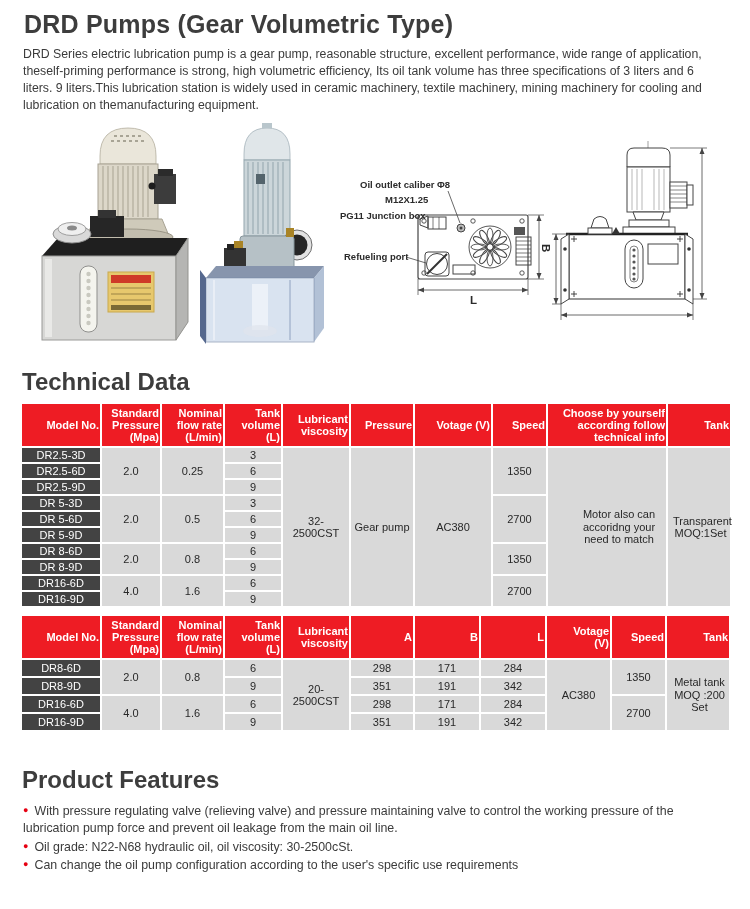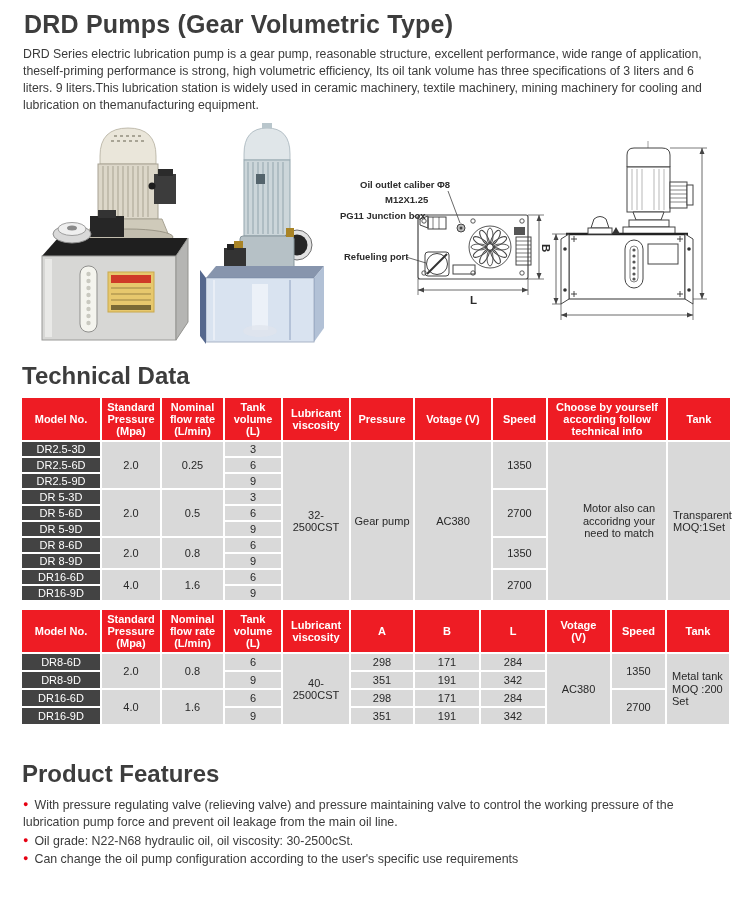--- a/index.html
+++ b/index.html
@@ -5,29 +5,29 @@
   html,body{margin:0;padding:0;background:#fff;}
   body{width:750px;height:909px;font-family:"Liberation Sans",sans-serif;color:#3a3a3a;}
   .page{position:relative;width:750px;height:909px;overflow:hidden;background:#fff;border-radius:13px;}
   h1.title{margin:0;padding:10px 0 0 24px;font-size:25px;font-weight:bold;color:var(--heading-text,#3d3d3d);letter-spacing:.2px;}
   p.intro{margin:7px 26px 0 23px;font-size:12.3px;line-height:17px;color:#3b3b3b;}
   .media{position:relative;height:242px;margin-top:2px;}
   .media svg{position:absolute;display:block;}
   #photo1{left:28px;top:8px;}
   #photo2{left:200px;top:2px;}
   #drawing{left:340px;top:11px;}
-  h2.section{margin:4px 0 0 22px;font-size:24px;font-weight:bold;color:var(--heading-text,#3d3d3d);}
+  h2.section{margin:10px 0 0 22px;font-size:24px;font-weight:bold;color:var(--heading-text,#3d3d3d);}
   h2#pf-heading{margin-top:34px;}
   table.spec{width:710px;margin:6px 0 0 20px;border-collapse:separate;border-spacing:2px;table-layout:fixed;}
   .spec th{background:var(--header-red,#ee1c24);color:#fff;font-size:11px;font-weight:bold;line-height:12px;
-           white-space:pre-line;text-align:center;vertical-align:middle;padding:2px 1px;height:38px;}
+           white-space:pre-line;text-align:right;vertical-align:middle;padding:2px 1px;height:38px;}
   .spec td{background:var(--body-cell-bg,#d9d9d9);color:#282828;font-size:11px;text-align:center;
            vertical-align:middle;padding:0 2px;white-space:pre-line;line-height:12.5px;}
   .spec td.model{background:var(--model-cell-bg,#434343);color:#fff;}
-  .spec td.left{text-align:left;padding-left:5px;}
+  .spec td.left{text-align:center;padding-left:5px;}
   .spec td.note{text-align:center;padding-left:26px;}
   #t1 td{height:14px;}
   #t2 td{height:16px;}
   .features{margin:8px 26px 0 23px;font-size:12.4px;line-height:17.5px;color:#3b3b3b;}
   .feature{margin:0;}
   .dot{color:var(--bullet-red,#e60012);margin-right:6px;font-size:9px;vertical-align:1.5px;}
   svg text.lbl{font-family:"Liberation Sans",sans-serif;font-size:9.5px;font-weight:bold;fill:#2b2b2b;}
   svg text.dim{font-family:"Liberation Sans",sans-serif;font-size:11.5px;font-weight:bold;fill:#2b2b2b;}
 </style>
 </head>
@@ -431,21 +431,21 @@
       <th>Votage
 (V)</th>
       <th>Speed</th>
       <th>Tank</th>
     </tr>
     <tr>
       <td class="model">DR8-6D</td>
       <td rowspan="2">2.0</td>
       <td rowspan="2">0.8</td>
       <td>6</td>
-      <td rowspan="4">40-2500CST</td>
+      <td rowspan="4">20-2500CST</td>
       <td>298</td>
       <td>171</td>
       <td>284</td>
       <td rowspan="4">AC380</td>
       <td rowspan="2">1350</td>
       <td rowspan="4" class="left">Metal tank
 MOQ :200
 Set</td>
     </tr>
     <tr>

